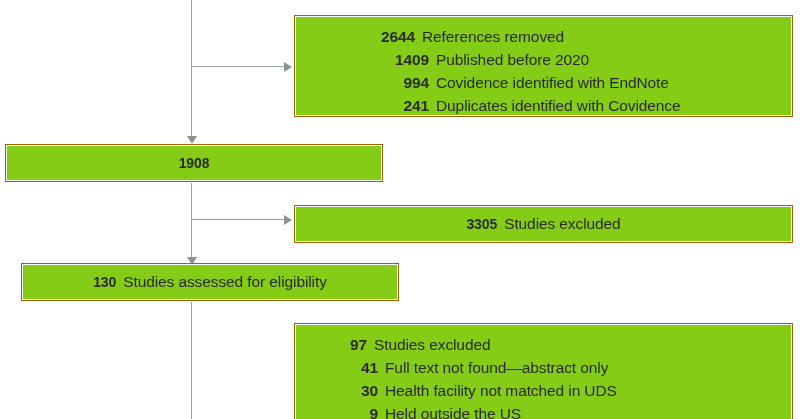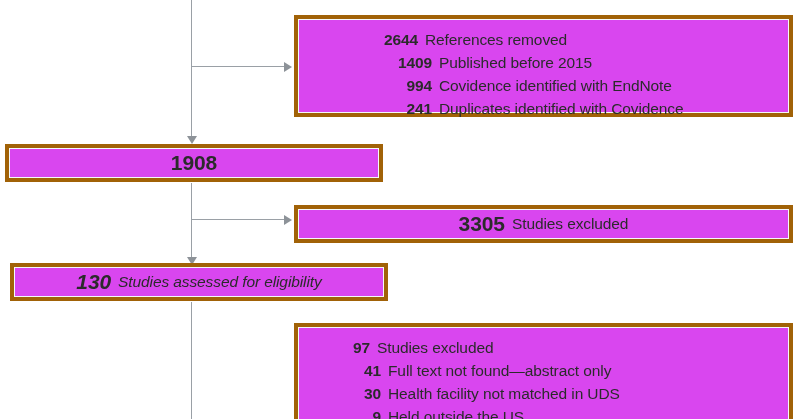--- a/index.html
+++ b/index.html
@@ -22,46 +22,46 @@
     left: 0;
     top: 0;
     width: 800px;
     height: 419px;
   }
 
   
   .box {
     position: absolute;
     box-sizing: border-box;
-    background: #d946ef;
-    border: 4px solid #a16207;
+    background: #84cc16;
+    border: 1px solid #a16207;
     box-shadow: inset 0 0 0 1px #f4f8fa;
   }
 
   .box-1 { left: 294px; top: 15px;  width: 499px; height: 102px; }
   .box-2 { left: 5px;   top: 144px; width: 378px; height: 38px; }
   .box-3 { left: 294px; top: 205px; width: 499px; height: 38px; }
-  .box-4 { left: 10px;   top: 263px; width: 378px; height: 38px; font-style: italic; }
+  .box-4 { left: 21px;   top: 263px; width: 378px; height: 38px; }
   .box-5 { left: 294px; top: 323px; width: 499px; height: 102px; }
 
   
   .center-line {
     position: absolute;
     left: 0;
     top: 0;
     width: 100%;
     height: 100%;
     display: flex;
     align-items: center;
     justify-content: center;
     white-space: nowrap;
   }
   .center-line .num {
     font-weight: bold;
-    font-size: 21px;
+    font-size: 14px;
     letter-spacing: -0.1px;
   }
   .center-line .lbl {
     font-size: 15.5px;
     margin-left: 7px;
     letter-spacing: -0.1px;
   }
 
   
   .lines {
@@ -152,21 +152,21 @@
   <div class="vline v-bottom"></div>
 
   <div class="box box-1">
     <div class="lines">
       <div class="line">
         <span class="num">2644</span>
         <span class="lbl">References removed</span>
       </div>
       <div class="line sub">
         <span class="num">1409</span>
-        <span class="lbl">Published before 2015</span>
+        <span class="lbl">Published before 2020</span>
       </div>
       <div class="line sub">
         <span class="num">994</span>
         <span class="lbl">Covidence identified with EndNote</span>
       </div>
       <div class="line sub">
         <span class="num">241</span>
         <span class="lbl">Duplicates identified with Covidence</span>
       </div>
     </div>

